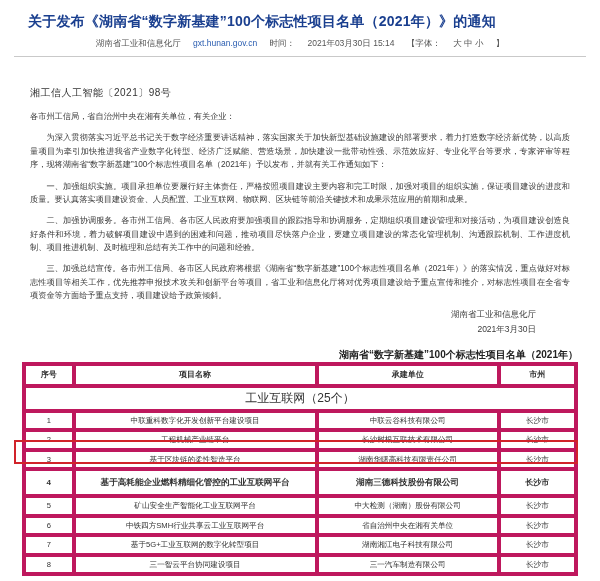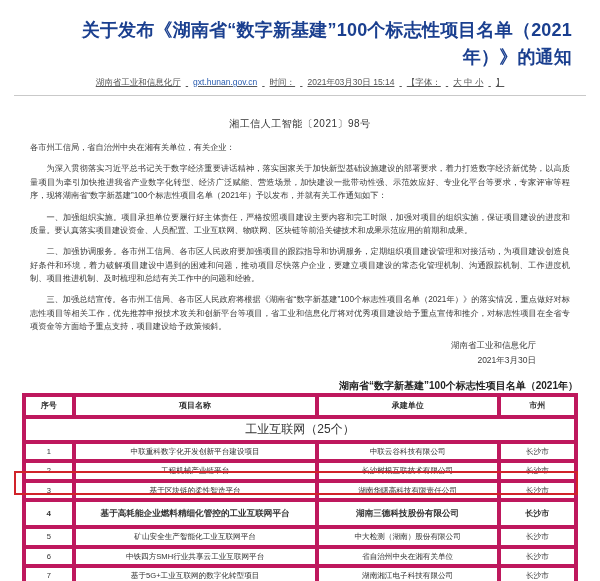--- a/index.html
+++ b/index.html
@@ -16,51 +16,50 @@
   }
   .page {
     position: relative;
     width: 600px;
     height: 581px;
     background: #fff;
     box-sizing: border-box;
   }
   
   .doc-title {
-    text-align: right;
+    text-align: left;
     color: #1a3f8f;
     font-weight: bold;
-    font-size: 18px;
+    font-size: 14px;
     line-height: 1.5;
-    padding: 17px 28px 6px 28px;
+    padding: 11px 28px 6px 28px;
     letter-spacing: 0.2px;
   }
   .meta-bar {
     text-align: center;
     font-size: 8.5px;
     color: #555;
     padding-bottom: 6px;
-    text-decoration: underline;
   }
   .meta-bar span { margin: 0 5px; }
   .meta-link { color: #2a5db0; }
   .divider {
     border: 0;
     border-top: 1px solid #c9c9c9;
     margin: 0 14px 0 14px;
   }
   
   .content {
     padding: 9px 30px 0 30px;
   }
   .doc-number {
-    text-align: center;
+    text-align: left;
     font-size: 10px;
     color: #333;
-    margin: 12px 0 10px 0;
+    margin: 20px 0 10px 0;
     letter-spacing: 0.5px;
   }
   .para {
     font-size: 8.2px;
     line-height: 1.62;
     color: #3a3a3a;
     text-align: justify;
     margin-bottom: 5px;
     text-indent: 2em;
   }

